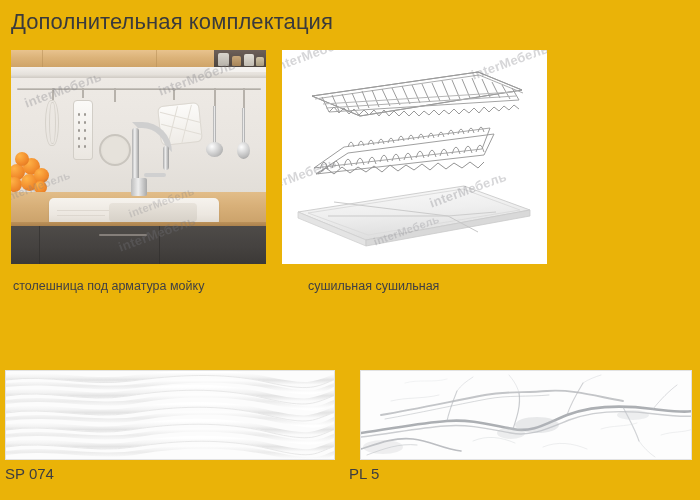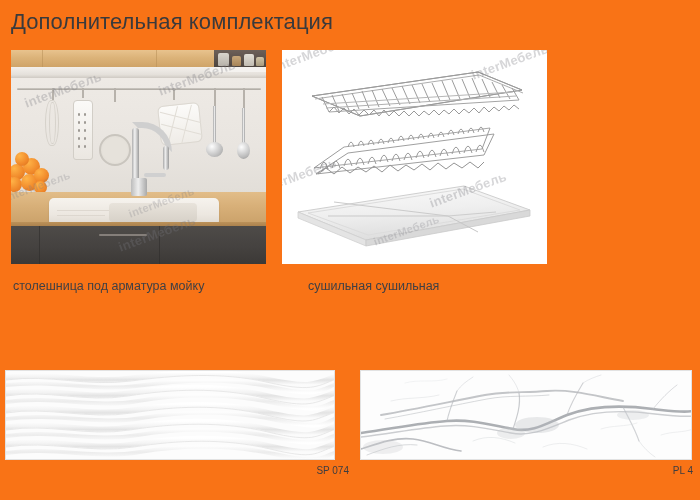--- a/index.html
+++ b/index.html
@@ -2,21 +2,21 @@
 <html><head>
 <meta charset="utf-8">
 <style>
   * { box-sizing: border-box; margin: 0; padding: 0; }
   html, body {
     width: 700px; height: 500px;
     background: #ffffff;
     font-family: "Liberation Sans", "DejaVu Sans", sans-serif;
     overflow: hidden;
   }
-  .page { position: relative; width: 700px; height: 500px; background:#f97316; }
+  .page { position: relative; width: 700px; height: 500px; background:#eab308; }
 
   
   .section-title {
     position: absolute;
     font-size: 22px;
     font-weight: 400;
     color: #3a3a3c;
     letter-spacing: .1px;
     white-space: nowrap;
   }
@@ -28,25 +28,25 @@
     position: absolute;
     font-size: 12.5px;
     color: #404044;
     white-space: nowrap;
   }
   #cap-worktop { left: 13px; top: 279px; }
   #cap-rack    { left: 308px; top: 279px; }
 
   .panel-caption {
     position: absolute;
-    font-size: 10px;
+    font-size: 15px;
     color: #3d3d41;
     top: 465px;
     width: 344px;
-    text-align: right;
+    text-align: left;
     white-space: nowrap;
   }
   #cap-sp074 { left: 5px; }
   #cap-pl5   { left: 349px; }
 
   
   .media {
     position: absolute;
     overflow: hidden;
     background: #fff;
@@ -504,15 +504,15 @@
       <g opacity="0.3">
         <ellipse cx="176" cy="54" rx="22" ry="8" fill="#b9bcc1"></ellipse>
         <ellipse cx="150" cy="62" rx="14" ry="6" fill="#c7cacd"></ellipse>
         <ellipse cx="22" cy="76" rx="20" ry="7" fill="#ccced1"></ellipse>
         <ellipse cx="272" cy="44" rx="16" ry="5" fill="#c9ccd0"></ellipse>
       </g>
     </svg>
   </div>
 
   <div class="panel-caption" id="cap-sp074">SP 074</div>
-  <div class="panel-caption" id="cap-pl5">PL 4</div>
+  <div class="panel-caption" id="cap-pl5">PL 5</div>
 
 </div>
 
 </body></html>

